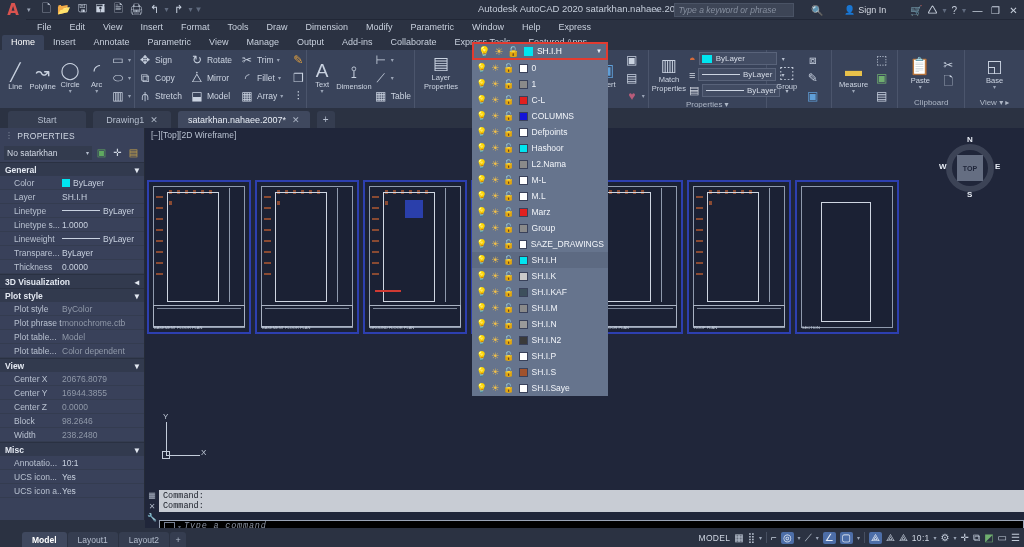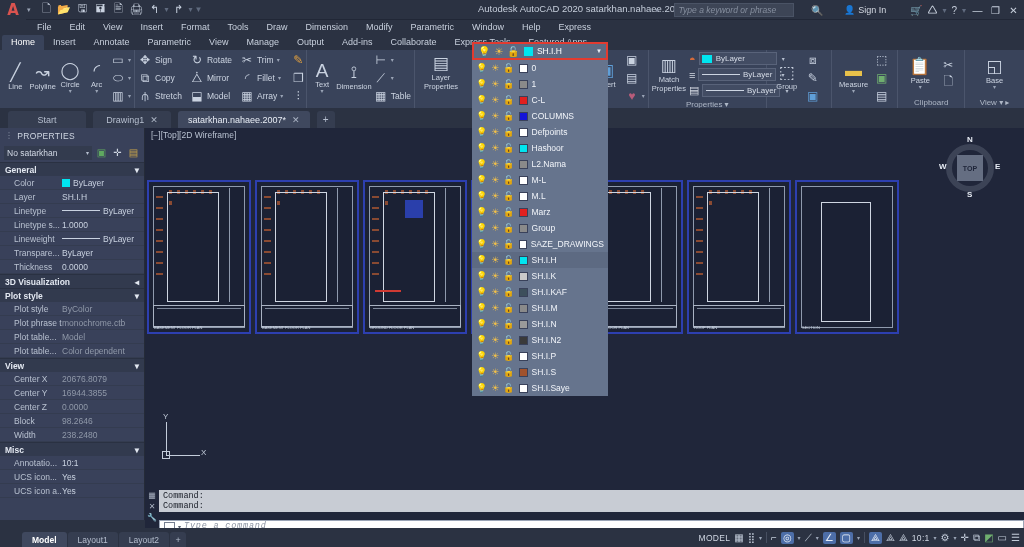--- a/index.html
+++ b/index.html
@@ -184,21 +184,21 @@
   .cmdwrap{
     position:absolute; left:145px; top:490px; width:879px; height:38px; background:#20263a;
     display:flex;
   }
   .cmd-left{ width:14px; background:#20263a; display:flex; flex-direction:column;
     align-items:center; padding-top:1px; gap:2px;}
   .cmd-left span{ font-size:8px; color:#aab3c3;}
   .cmd-body{ flex:1; display:flex; flex-direction:column;gap:8px;}
   .cmd-hist{ height:22px; background:#c8ccd4; color:#181c26; font-family:"Liberation Mono",monospace;
      font-size:8.5px; padding:1px 4px; line-height:10px;}
-  .cmd-input{ height:14px; background:#ffffff; display:flex; align-items:center; gap:3px;
+  .cmd-input{ height:14px; background:#000000; display:flex; align-items:center; gap:3px;
      padding:0 4px; border:1px solid #9aa4b6;}
   .cmd-input .ibox{ width:11px; height:9px; border:1px solid #6a melt;}
   .cmd-input .ibox{ border:1px solid #767f91;}
   .cmd-input .cr{ font-size:6px; color:#555e6e;}
   .cmd-input .ph{ font-family:"Liberation Mono",monospace; font-size:8.5px; color:#7c8characters;}
   .cmd-input .ph{ color:#8a92a1; font-style:italic; letter-spacing:.8px;}
 
   
   .statusbar{
     position:absolute; left:0; bottom:0; width:1024px; height:19px;

